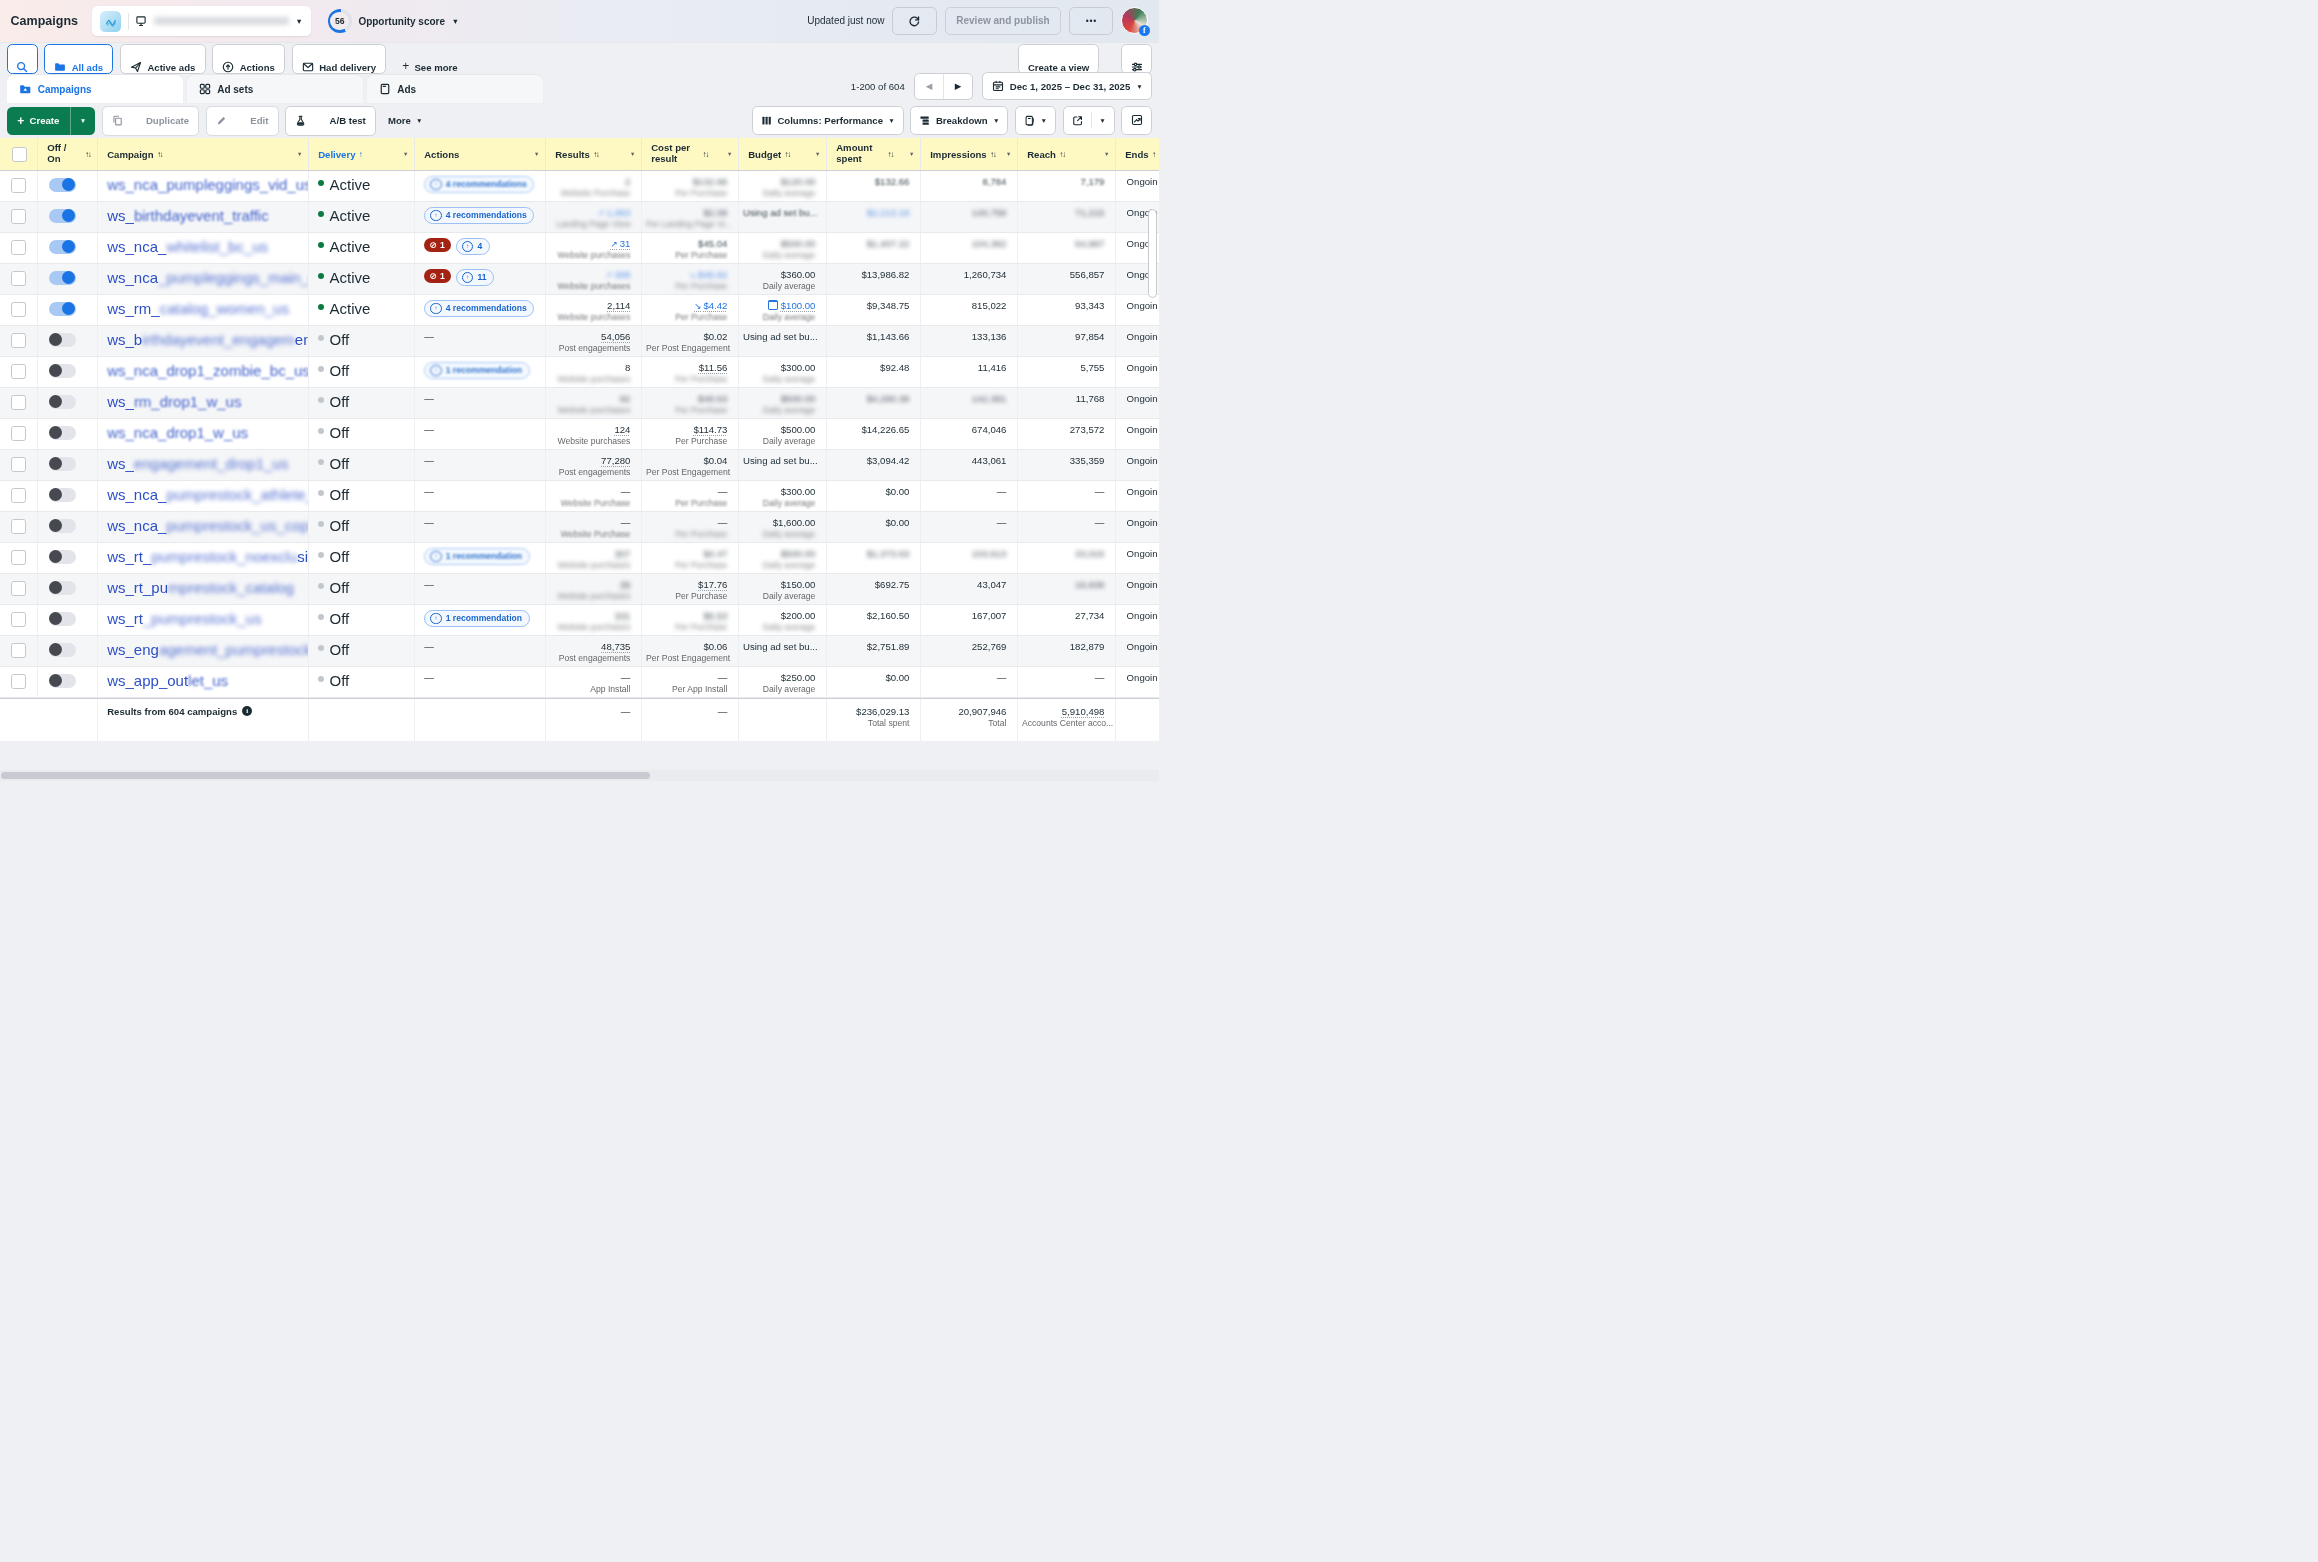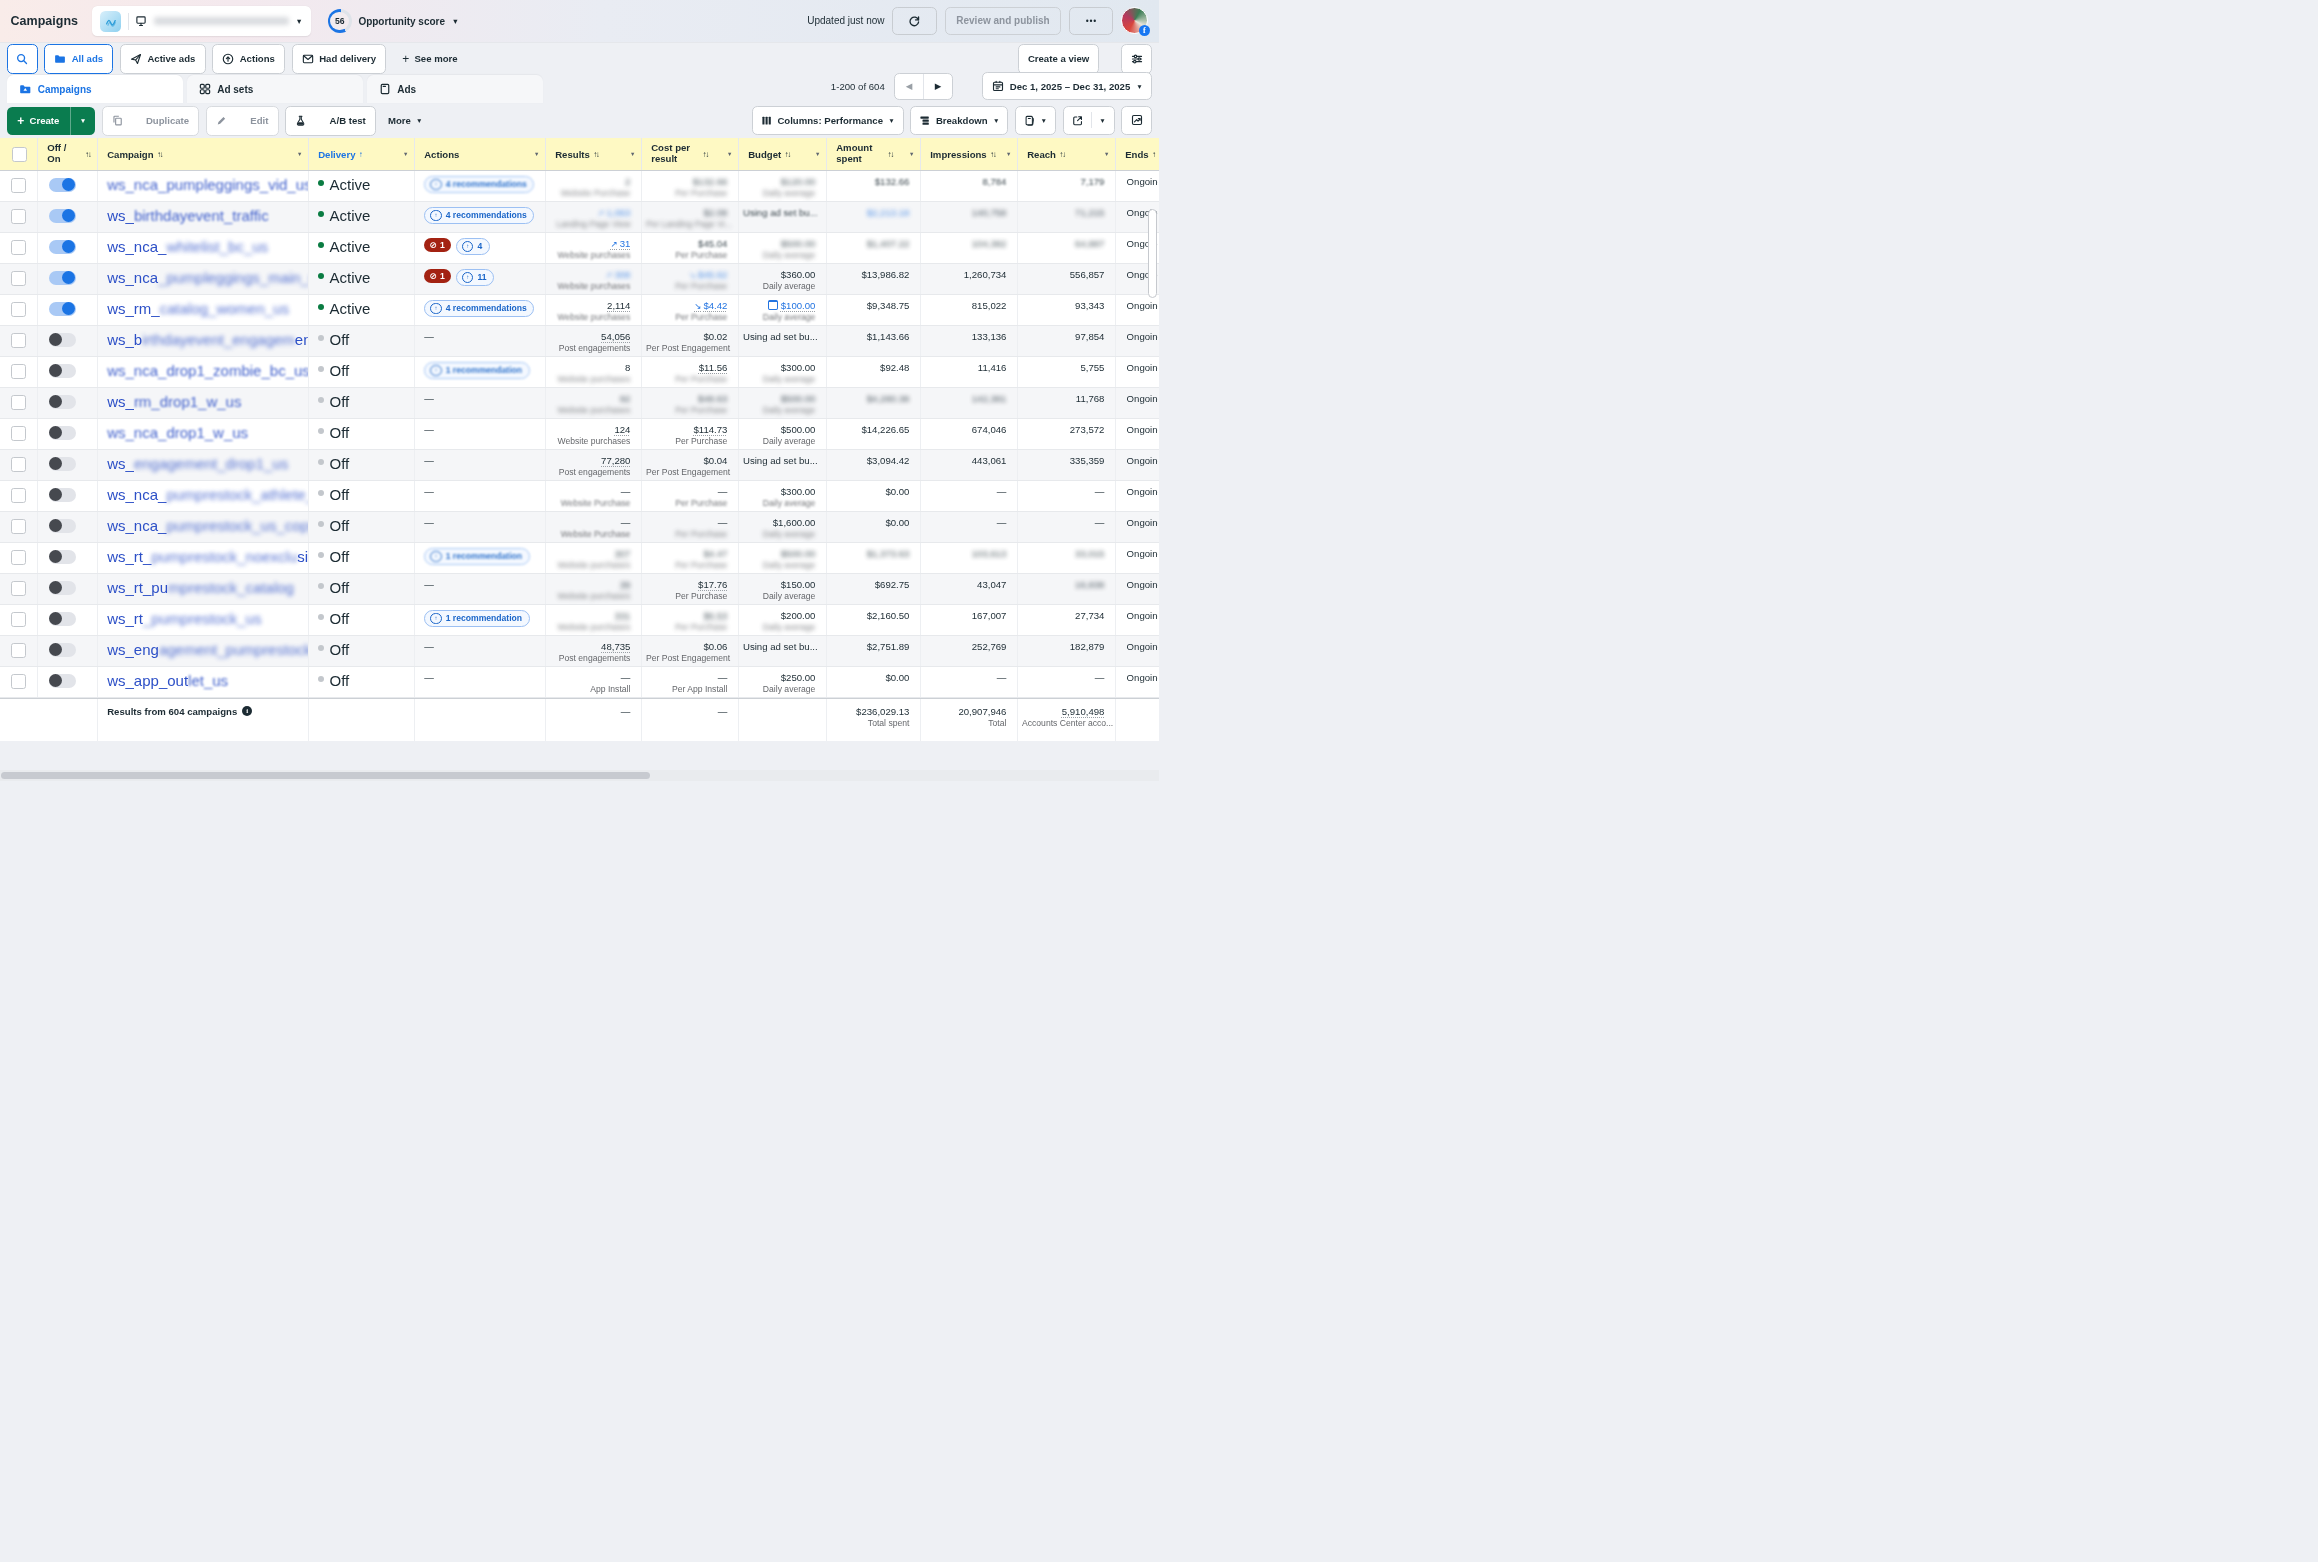--- a/index.html
+++ b/index.html
@@ -19,39 +19,39 @@
   .ring i{position:absolute;inset:2.6px;background:#f3ecef;border-radius:50%;display:flex;align-items:center;justify-content:center;font-style:normal;font-size:8.6px;font-weight:700;}
   .opp-label{font-size:10px;font-weight:600;}
   .top-right{margin-left:auto;display:flex;align-items:center;gap:8px;}
   .updated{font-size:10px;color:#1c2b33;}
   .icon-btn{height:26.4px;min-width:29px;border:0.7px solid #c8ccd1;border-radius:5.3px;background:transparent;display:flex;align-items:center;justify-content:center;font-size:10px;color:#1c2b33;padding:0 6.6px;}
   .btn-disabled{height:26.4px;border:0.7px solid #ccd0d5;border-radius:5.3px;background:transparent;color:#8d949e;font-size:10px;font-weight:600;display:flex;align-items:center;padding:0 10.6px;}
   .avatar{width:25px;height:25px;border-radius:50%;background:conic-gradient(from 210deg,#d9453c,#b5385e,#3c7d55,#e8e4da,#d9453c);position:relative;border:1.3px solid #fff;}
   .fb-badge{position:absolute;right:-2.6px;bottom:-2.6px;width:11.2px;height:11.2px;background:#1877f2;border-radius:50%;color:#fff;font-size:8px;font-weight:700;display:flex;align-items:center;justify-content:center;font-family:"Liberation Serif",serif;}
   
   .filterbar{height:33px;display:flex;align-items:center;gap:6.6px;padding:0 6.6px;}
-  .fbtn{height:28px;display:flex;align-items:center;gap:5.3px;background:#fff;border:0.7px solid #ccd0d5;border-radius:5.3px;padding:0 9.2px;font-size:9.6px;font-weight:600;color:#1c2b33;}
+  .fbtn{height:28px;display:flex;align-items:flex-end;gap:5.3px;background:#fff;border:0.7px solid #ccd0d5;border-radius:5.3px;padding:0 9.2px;font-size:9.6px;font-weight:600;color:#1c2b33;}
   .fbtn.active{border:1.1px solid #1b74e4;color:#1b74e4;}
   .fbtn.square{width:29px;padding:0;justify-content:center;border:1.1px solid #1b74e4;color:#1b74e4;}
   .fbtn.ghost{border:none;background:transparent;}
   .fb-right{margin-left:auto;display:flex;align-items:center;gap:22px;}
   
   .searchrow{height:32px;display:flex;align-items:center;padding:0 6.6px;}
   .searchrow input{width:100%;height:26.4px;border:0.7px solid #e4e6eb;background:#fff;border-radius:5.3px;padding:0 10.6px;font-size:9.6px;color:#1c2b33;font-family:inherit;}
   .searchrow input::placeholder{color:#8d949e;}
   
   .tabsrow{height:28px;display:flex;align-items:flex-end;padding:0 6.6px;}
   .tab{height:28px;display:flex;align-items:center;gap:6.6px;padding:0 12px;min-width:152px;border-radius:6.6px 6.6px 0 0;background:#f6f7f9;font-size:10px;font-weight:700;color:#1c2b33;margin-right:4px;box-shadow:0 -0.7px 1.3px rgba(0,0,0,.04);}
   .tab.active{background:#fff;color:#1b74e4;}
   .tabs-right{margin-left:auto;display:flex;align-items:center;gap:9.2px;padding-bottom:2.6px;}
   .pagetxt{font-size:9.6px;}
   .pager{display:flex;border:0.7px solid #ccd0d5;border-radius:5.3px;background:#fff;overflow:hidden;}
   .pager span{width:28px;height:25px;display:flex;align-items:center;justify-content:center;font-size:8.6px;}
   .pager span:first-child{border-right:0.7px solid #e2e5ea;color:#9aa0a6;}
-  .datebtn{height:26.4px;display:flex;align-items:center;gap:6px;background:#fff;border:0.7px solid #ccd0d5;border-radius:5.3px;padding:0 8.6px;font-size:9.6px;font-weight:600;margin-left:20px;}
+  .datebtn{height:26.4px;display:flex;align-items:center;gap:6px;background:#fff;border:0.7px solid #ccd0d5;border-radius:5.3px;padding:0 8.6px;font-size:9.6px;font-weight:600;}
   
   .toolbar{height:35px;display:flex;align-items:center;gap:6.6px;padding:0 6.6px;}
   .create{display:flex;border-radius:5.3px;overflow:hidden;height:28px;}
   .create .main{background:#0a7c4f;color:#fff;display:flex;align-items:center;gap:5.3px;padding:0 10.6px;font-size:9.6px;font-weight:600;}
   .create .dd{background:#0a7c4f;color:#fff;width:24px;display:flex;align-items:center;justify-content:center;border-left:0.7px solid rgba(255,255,255,.35);font-size:6.6px;}
   .tbtn{height:28px;display:flex;align-items:center;gap:23px;background:#fff;border:0.7px solid #ccd0d5;border-radius:5.3px;padding:0 9.2px;font-size:9.6px;font-weight:600;color:#1c2b33;}
   .tbtn.dis{color:#8d949e;border-color:#d8dbdf;}
   .tbtn.dis svg{color:#8d949e;}
   .morebtn{display:flex;align-items:center;gap:5.3px;font-size:9.6px;font-weight:600;padding:0 5.3px;}
   .tb-right{margin-left:auto;display:flex;align-items:center;gap:6.6px;}

